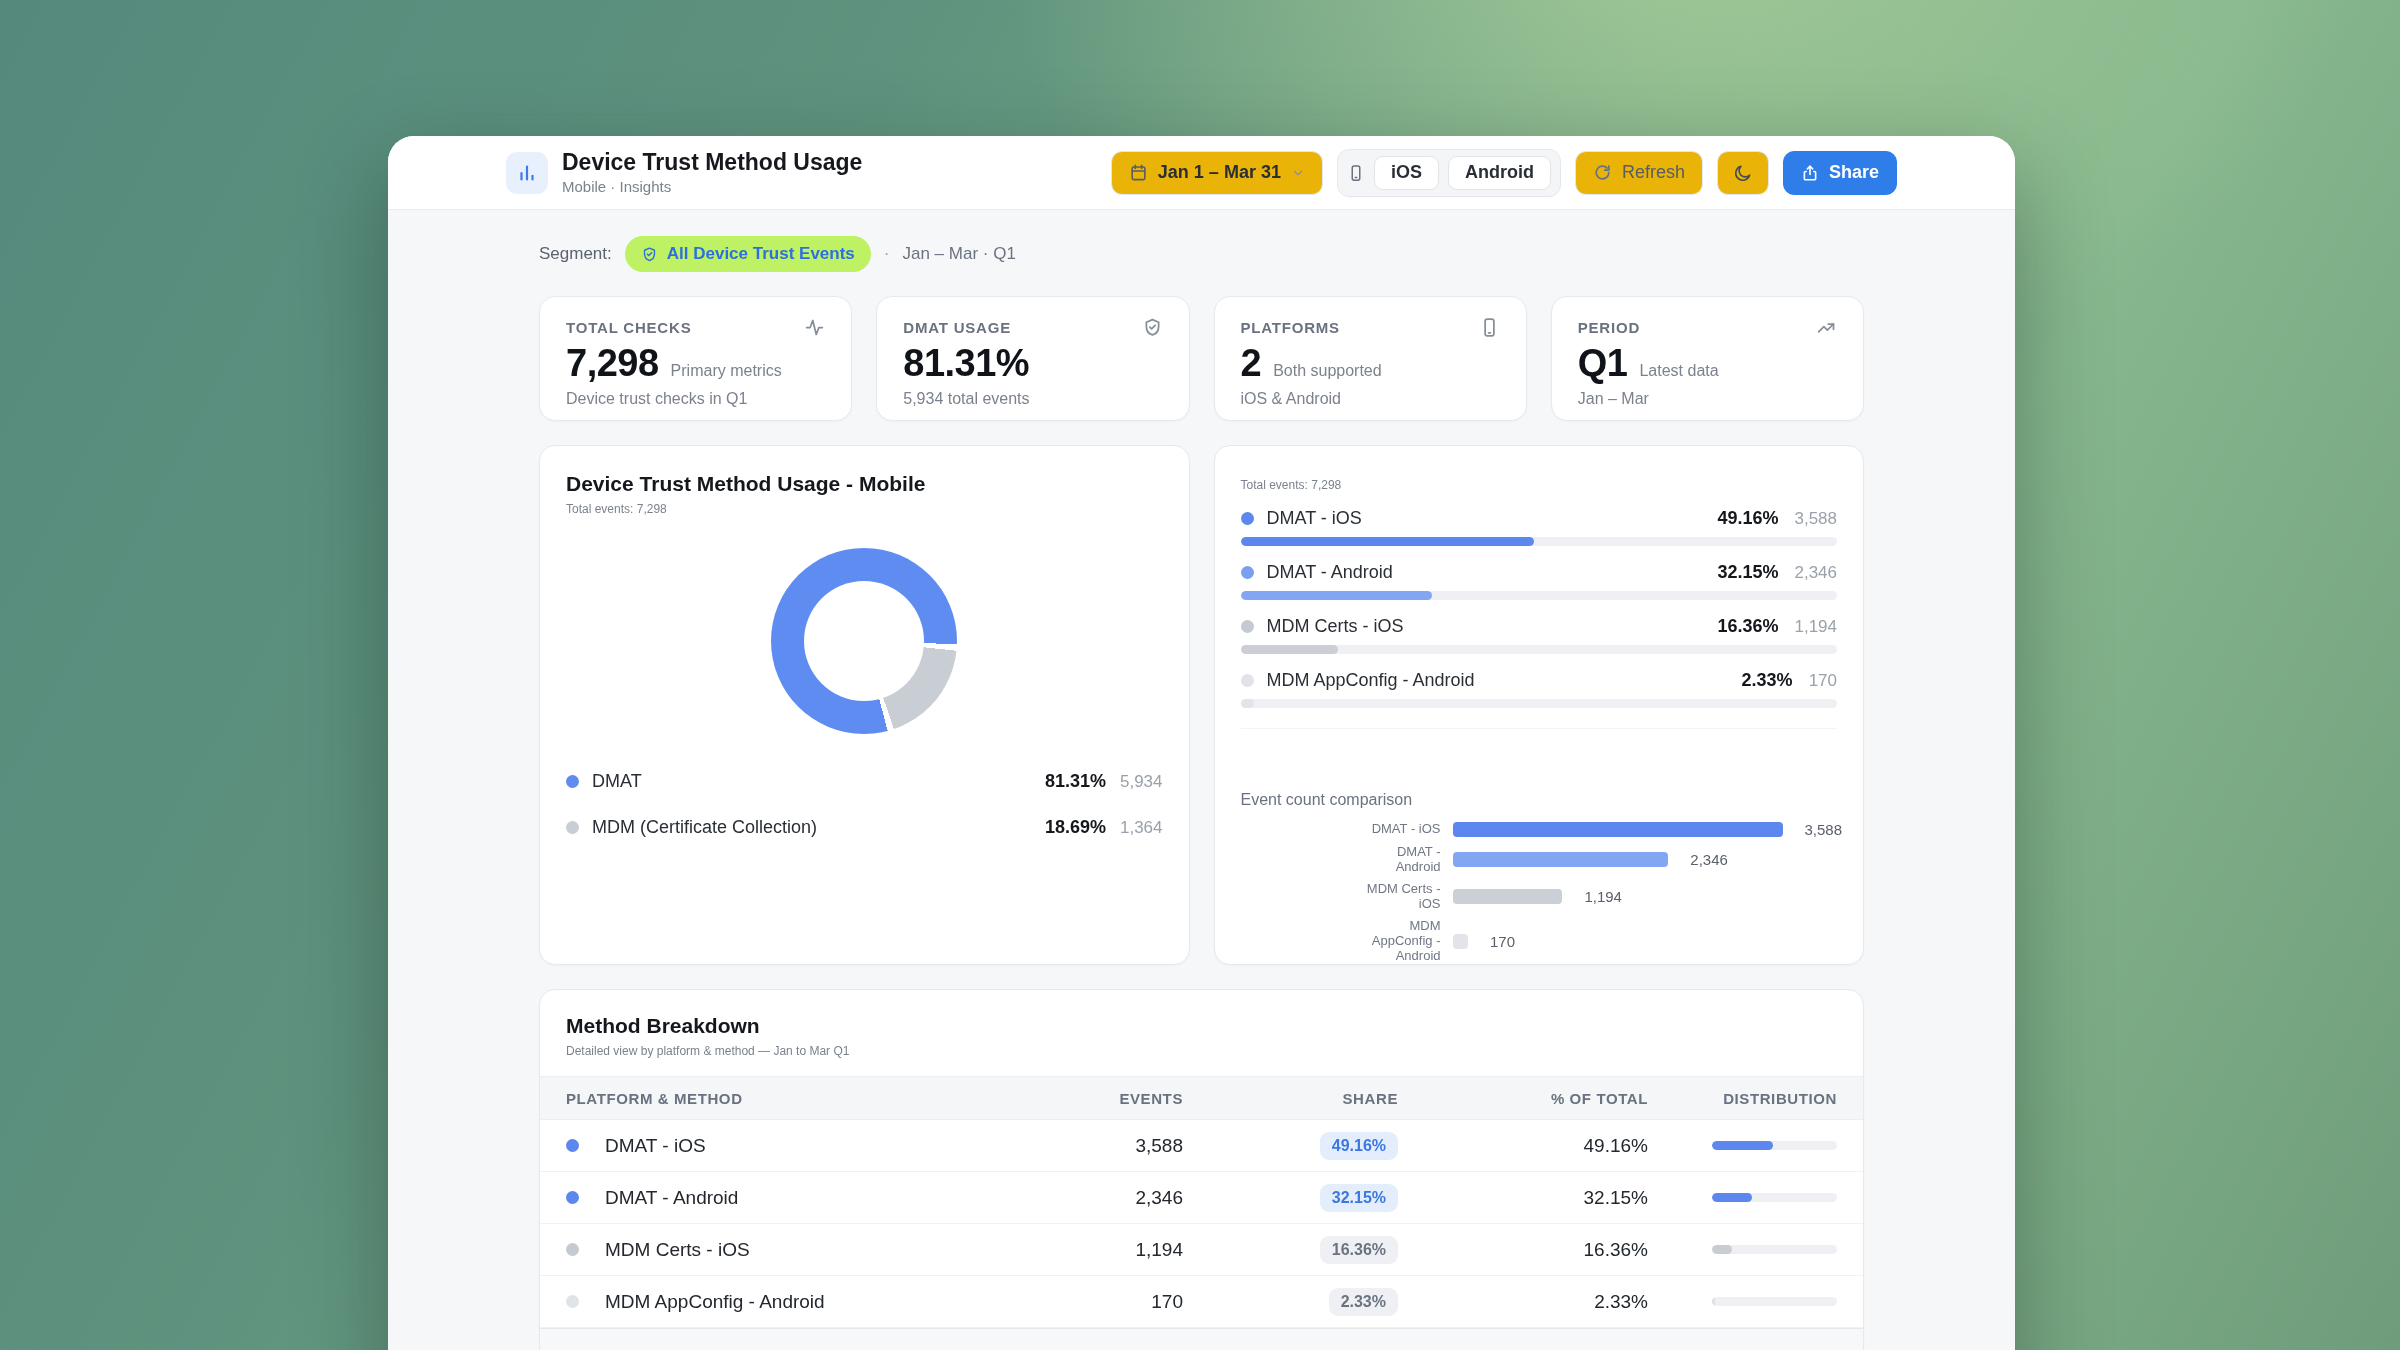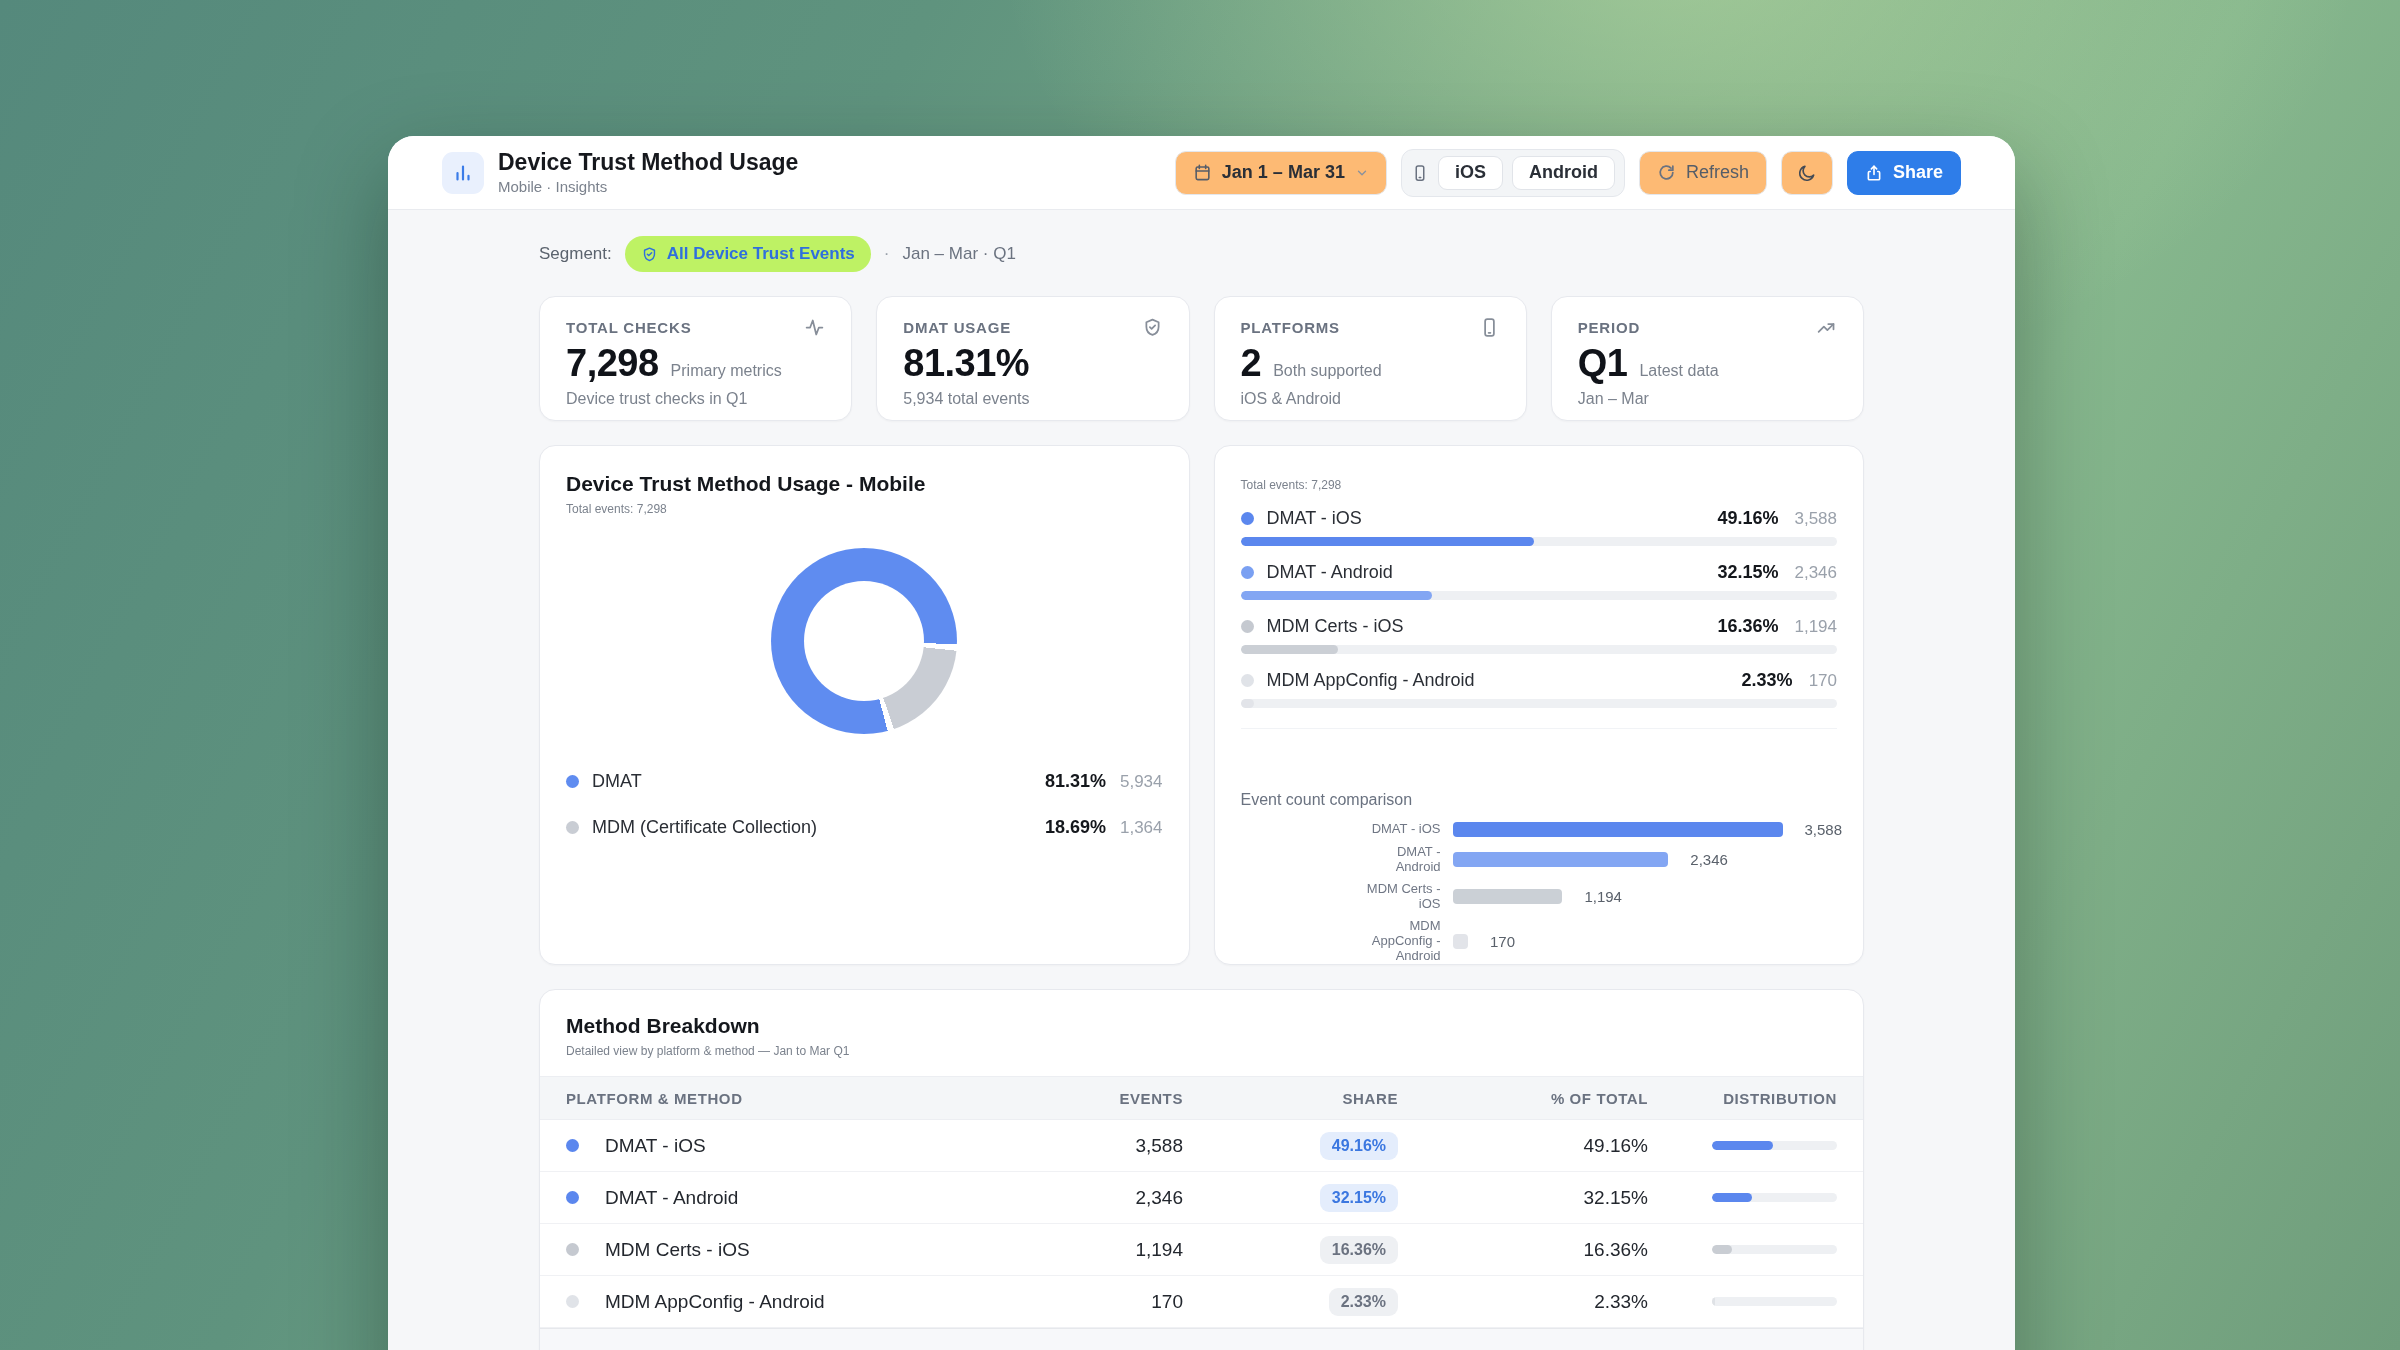--- a/index.html
+++ b/index.html
@@ -11,28 +11,28 @@
       linear-gradient(118deg,#55897c 0%,#5f937e 30%,#79aa85 56%,#86b78d 72%,#6f9d7c 100%);
     position:relative;
   }
   .window {
     position:absolute; left:388px; top:136px; width:1627px; height:1300px;
     background:#f6f7f9; border-radius:26px; overflow:hidden;
     box-shadow:0 34px 90px rgba(10,25,20,.35);
   }
   
   .win-header { height:74px; background:#fff; border-bottom:1px solid #e9ebef;
-    display:flex; align-items:center; padding:0 54px; }
+    display:flex; align-items:center; padding:0 118px; }
   .app-icon { width:42px; height:42px; border-radius:11px; background:#e9f0fd;
     display:flex; align-items:center; justify-content:center; margin-right:14px; flex:none; }
   .ht .title { font-size:23px; font-weight:700; color:#16181d; line-height:1.1; }
   .ht .subtitle { font-size:15px; color:#7b828d; margin-top:3px; }
   .header-right { margin-left:auto; display:flex; align-items:center; gap:14px; }
   .btn { height:44px; display:inline-flex; align-items:center; gap:10px;
-    border:1px solid #e4e7ec; background:#fdba74; border-radius:11px;
+    border:1px solid #e4e7ec; background:#eab308; border-radius:11px;
     padding:0 17px; font-size:18px; color:#555d68; cursor:pointer; }
   .btn-date { font-weight:600; color:#2a2f37; }
   .segmented { height:48px; padding:0 9px; display:flex; gap:9px; align-items:center;
     background:#f3f5f7; border:1px solid #e4e7ec; border-radius:12px; }
   .seg-pill { height:34px; padding:0 16px; background:#fff; border:1px solid #e1e4e9;
     border-radius:9px; font-size:18px; font-weight:600; color:#2a2f37;
     display:flex; align-items:center; cursor:pointer; }
   .btn-icononly { width:52px; padding:0; justify-content:center; }
   .btn-share { background:#2e7de9; border-color:#2e7de9; color:#fff; font-weight:600; }
   

